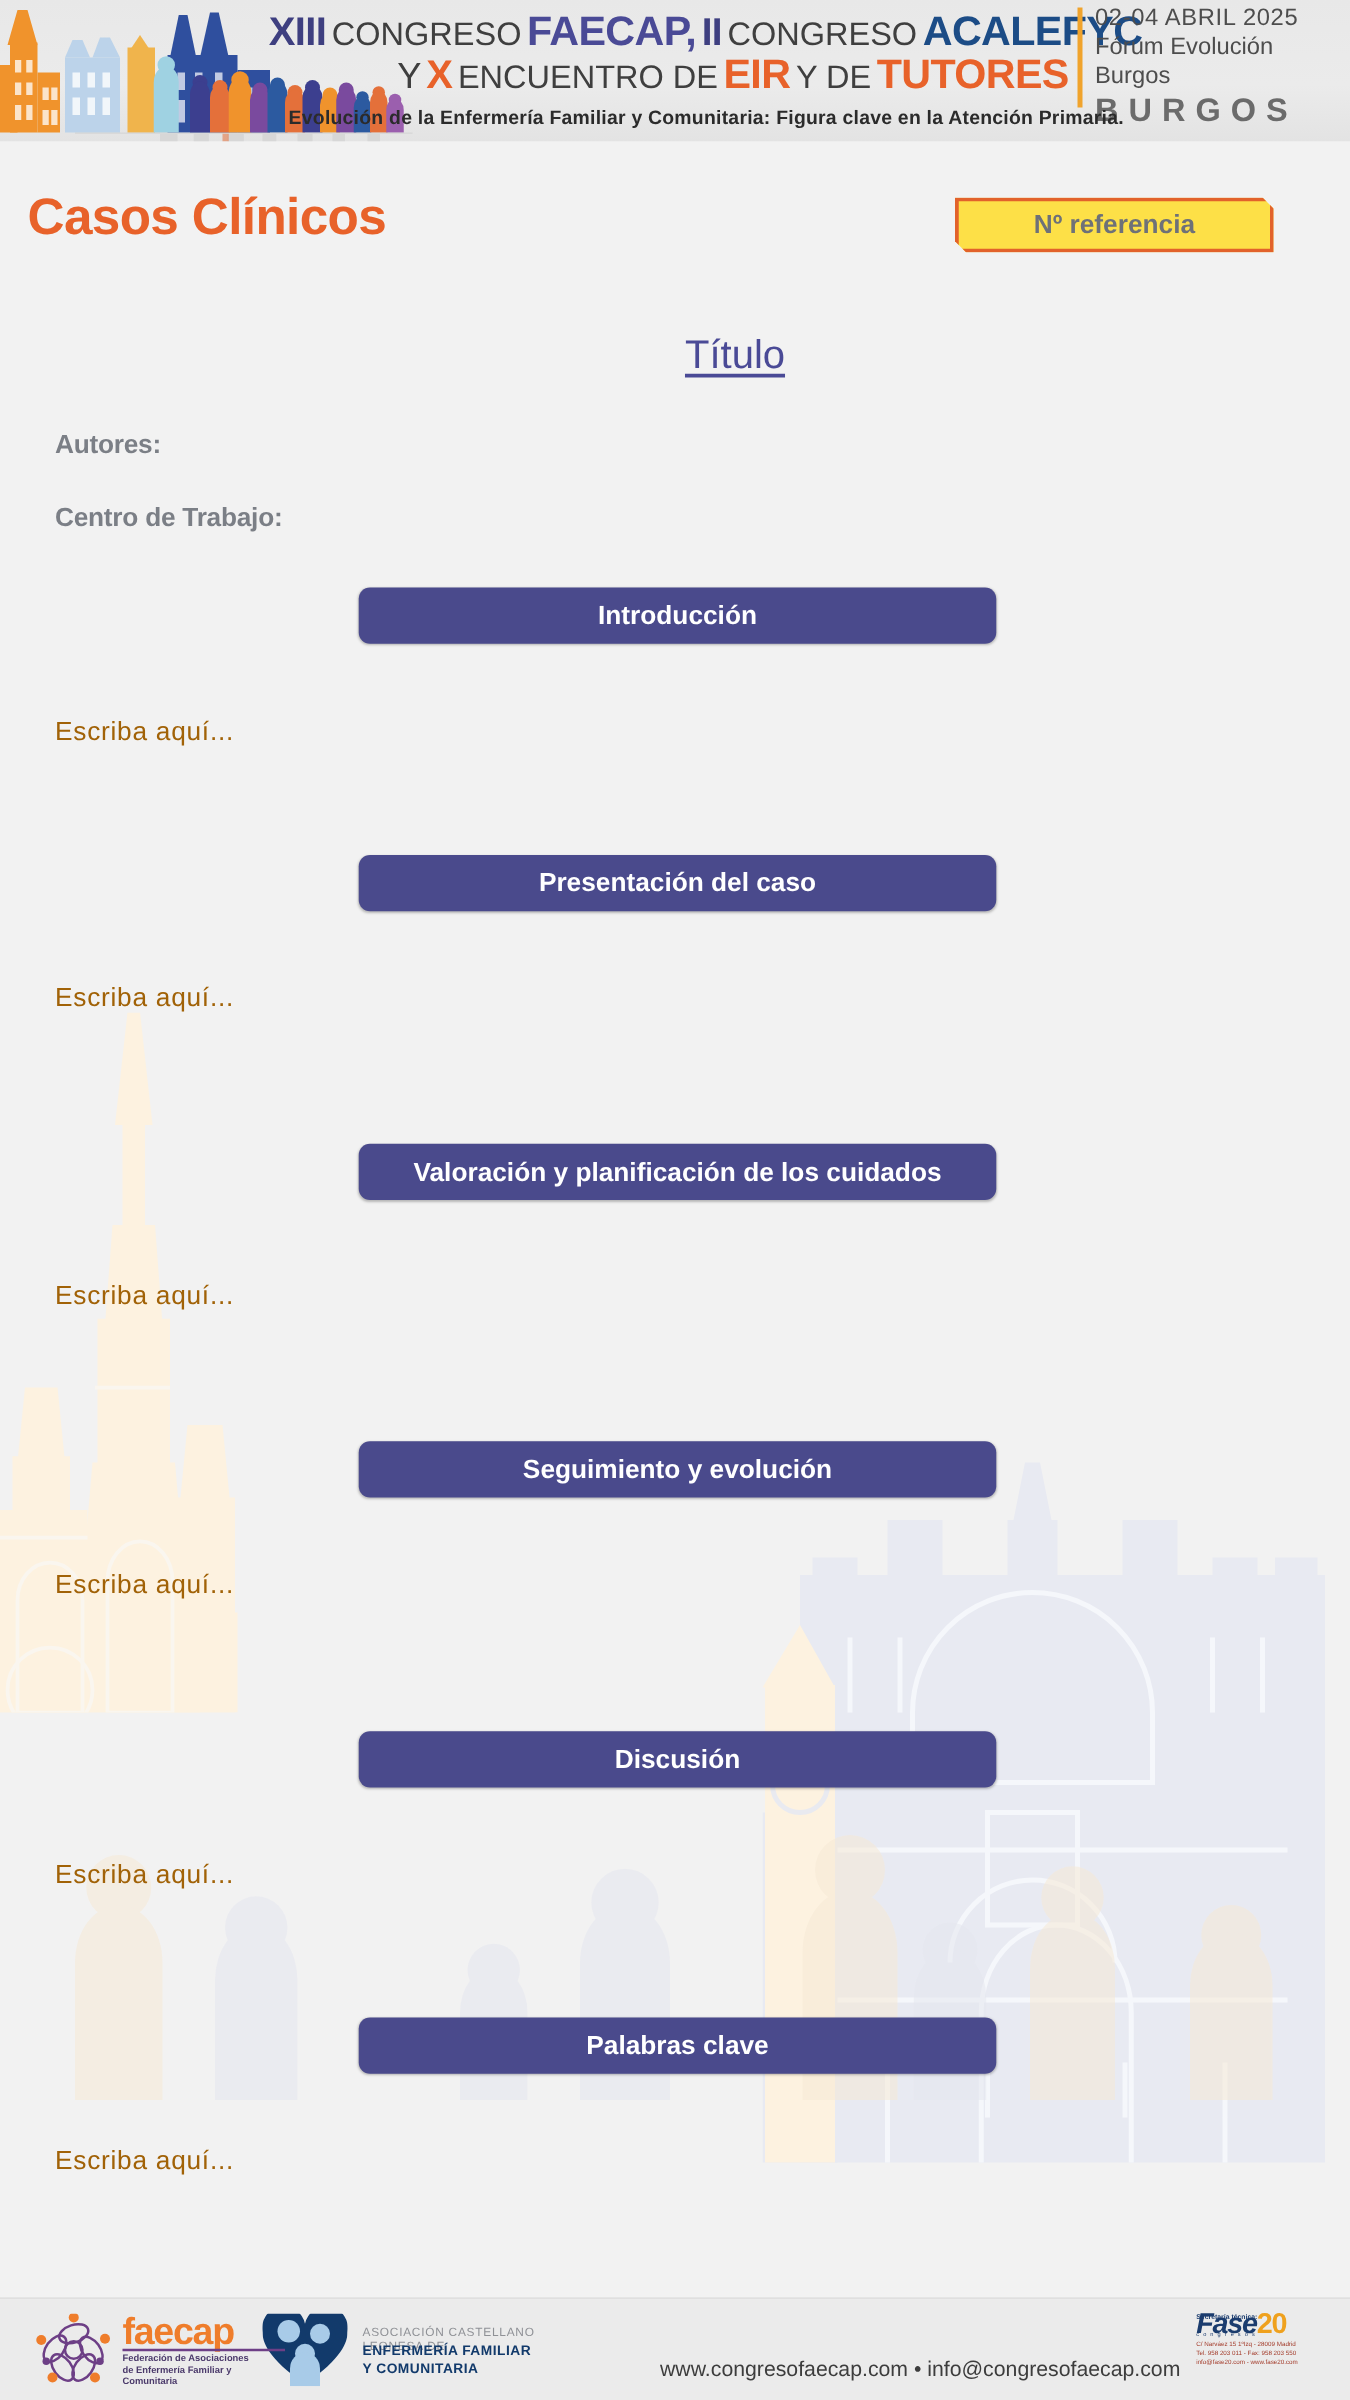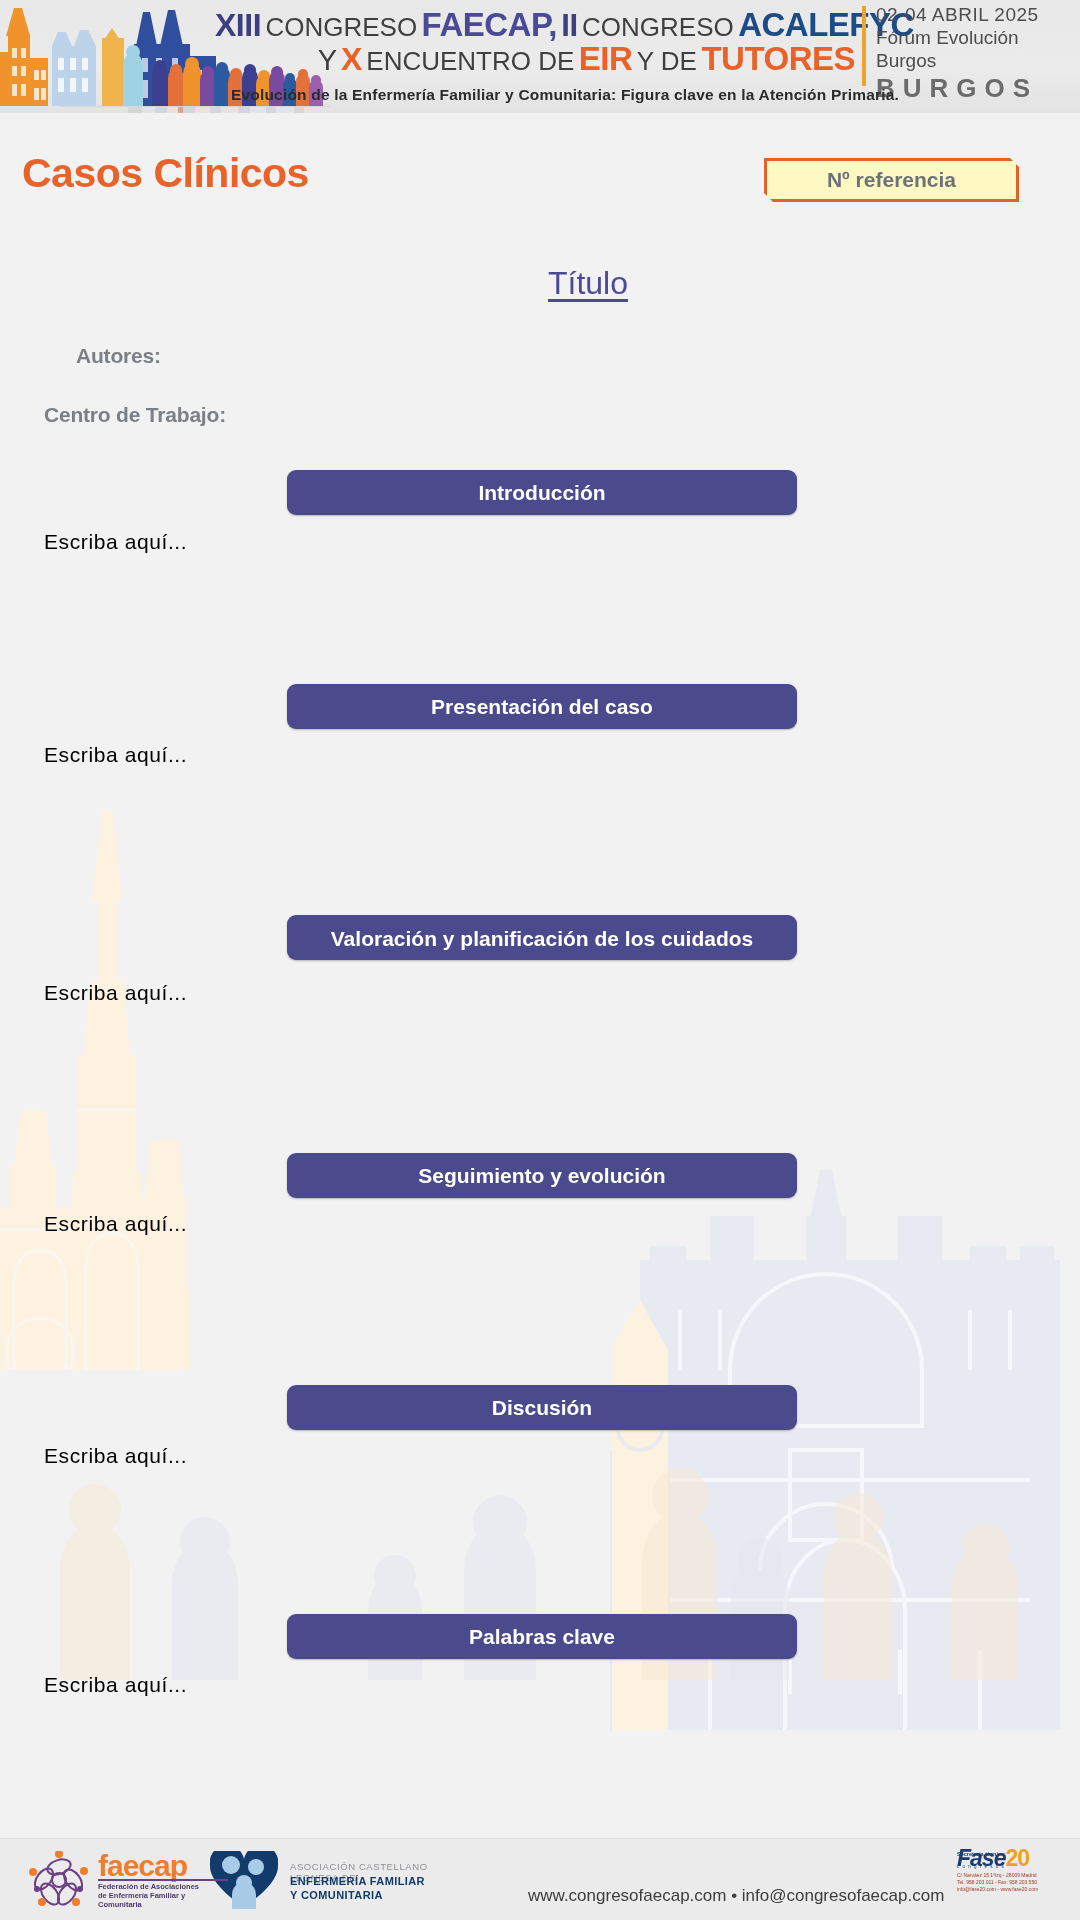--- a/index.html
+++ b/index.html
@@ -59,57 +59,57 @@
 
   
   .title-row{position:absolute;left:0;top:150px;width:1080px;height:60px;}
   .casos-title{
     position:absolute;left:22px;top:0px;
     font-size:41px;font-weight:bold;color:#e8622a;
     letter-spacing:-0.5px;
   }
   .ref-box{
     position:absolute;left:764px;top:8px;width:249px;height:38px;
-    background:#fef9c3;border:3px solid #e2622b;
+    background:#fde047;border:3px solid #e2622b;
     display:flex;align-items:center;justify-content:center;
     clip-path:polygon(0 0, calc(100% - 9px) 0, 100% 9px, 100% 100%, 9px 100%, 0 calc(100% - 9px));
   }
   .ref-box-label{font-size:21px;font-weight:bold;color:#6e7178;letter-spacing:0px;}
 
   
   .doc-title{
     position:absolute;left:0;top:265px;width:1080px;text-align:center;
     font-size:32px;color:#4a4a96;text-decoration:underline;
     text-underline-offset:5px;
     padding-left:48px;
   }
 
   
   .meta{position:absolute;left:44px;font-size:21px;color:#7b7f86;font-weight:bold;letter-spacing:-0.2px;}
-  .meta-autores{top:344px;margin-left:32px;}
+  .meta-autores{top:344px;}
   .meta-centro{top:403px;}
 
   
   .section-btn{
     position:absolute;left:287px;width:510px;height:45px;
     background:#4a4a8c;border-radius:9px;
     box-shadow:0 1px 2px rgba(0,0,0,0.25);
     display:flex;align-items:center;justify-content:center;
   }
   .section-btn-label{
     font-size:21px;font-weight:bold;color:#ffffff;text-align:center;
     line-height:36px;white-space:nowrap;
   }
   .section-btn.wrap .section-btn-label{
     white-space:normal;width:430px;line-height:36px;
     position:relative;top:1px;
   }
   .placeholder{
     position:absolute;left:44px;
-    font-size:21px;color:#000000;letter-spacing:0.6px;
+    font-size:21px;color:#a16207;letter-spacing:0.6px;margin-top:44px;
   }
 </style>
 </head>
 <body>
 
 <div class="page">
 
   <div class="watermark">
 
     <svg class="wm-left" width="330" height="560" viewBox="0 0 330 560">

